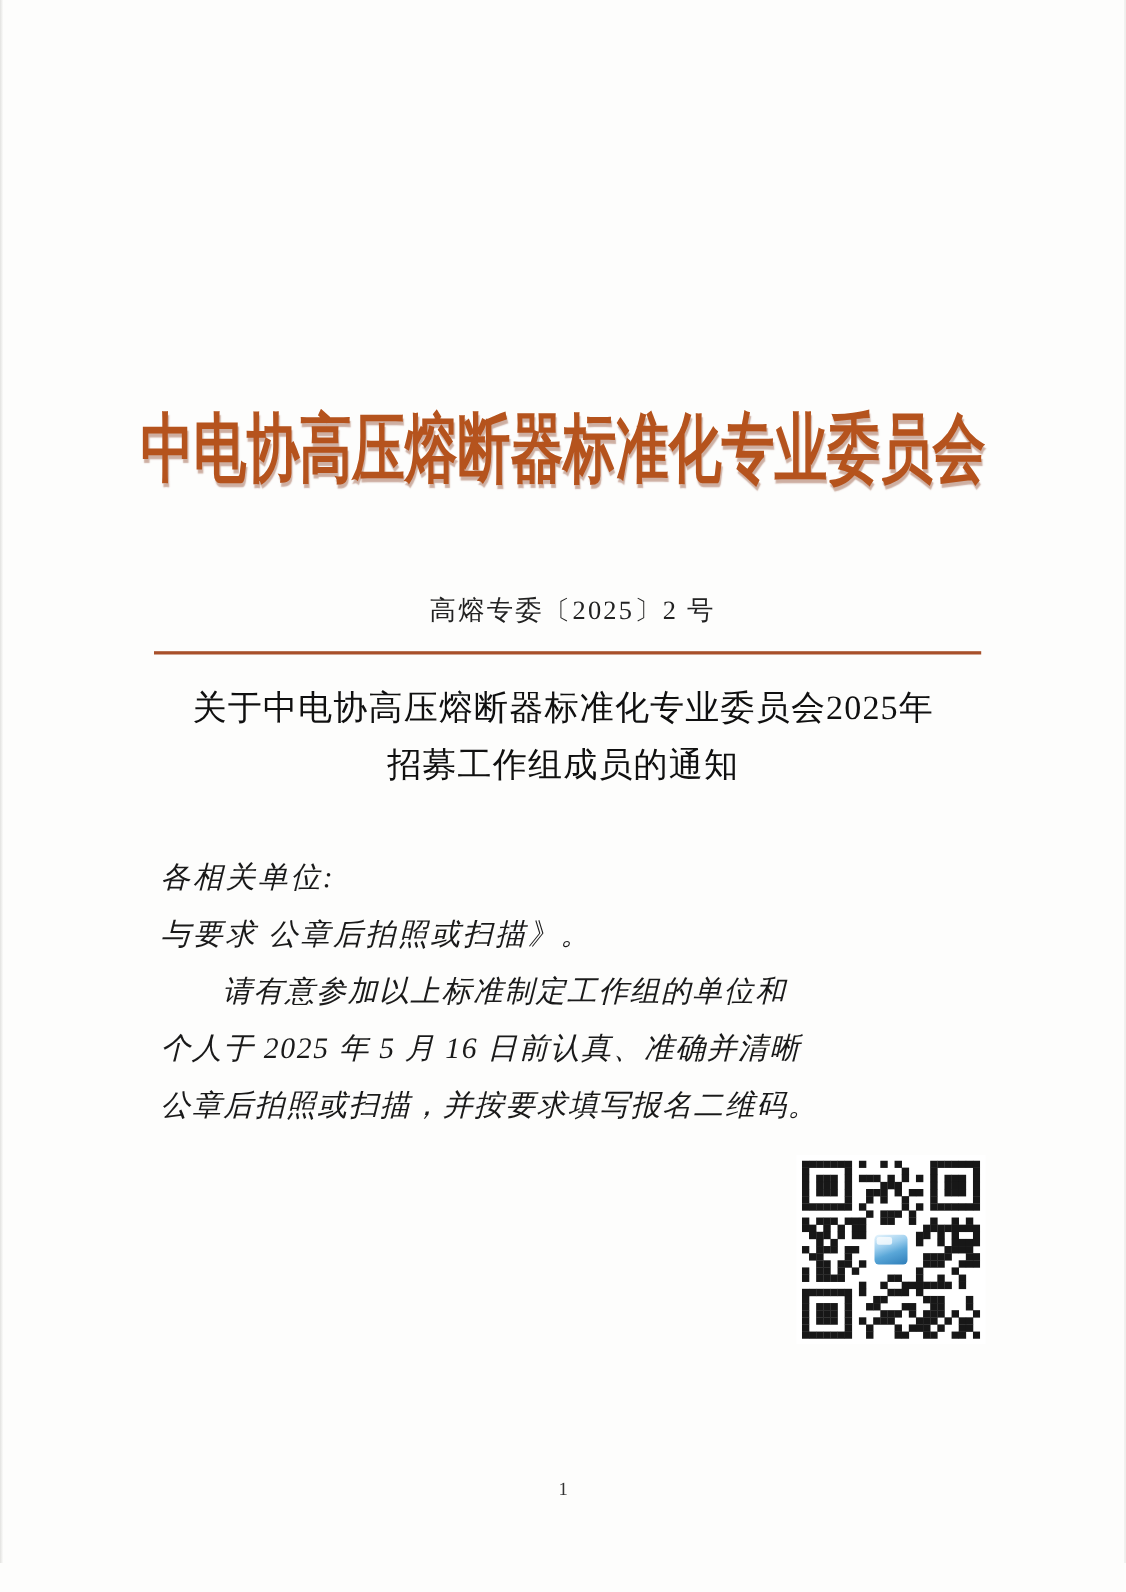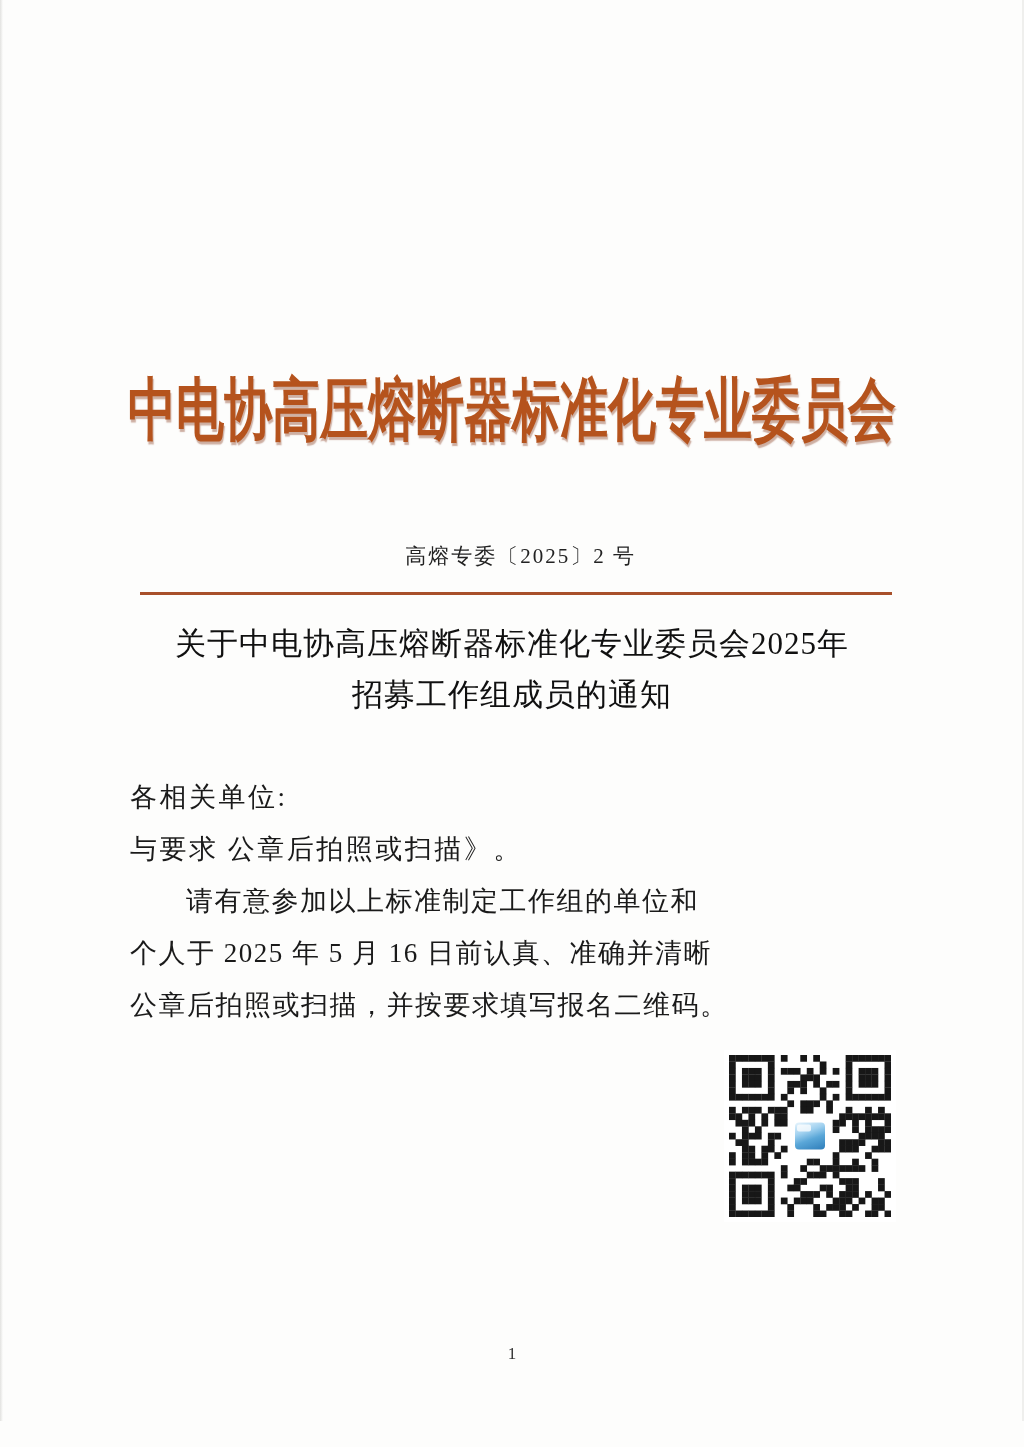--- a/index.html
+++ b/index.html
@@ -37,43 +37,44 @@
     color:var(--letterhead_red);
     transform:scaleY(1.42);
     transform-origin:50% 50%;
     letter-spacing:0px;
     text-shadow:1px 2px 1px rgba(125,45,12,.38);
     white-space:nowrap;
   }
   .doc-number{
     position:absolute;top:541px;left:0;width:100%;
     text-align:center;
-    font-size:21px;line-height:30px;
+    font-size:24px;line-height:30px;
     letter-spacing:2px;
     color:#222;
     white-space:pre;
     padding-left:17px;
   }
   .red-rule{
     position:absolute;top:592px;left:140px;width:752px;height:3px;
     background:var(--divider_red);
   }
   .notice-title{
     position:absolute;top:618px;left:0;width:100%;
     text-align:center;
     font-size:31px;line-height:51px;font-weight:normal;
     color:#101010;
     letter-spacing:1px;
   }
   .notice-title .line{display:block;white-space:pre;}
   .body-text{
-    position:absolute;top:771px;left:130px;width:766px;
+    position:absolute;top:771px;left:146px;width:766px;
     font-size:27px;line-height:52px;
     letter-spacing:2.5px;
     color:var(--text_color);
+    font-style:italic;
   }
   .body-line{white-space:pre;height:52px;}
   .indent{text-indent:56px;}
   .para3-wrap{display:flex;align-items:flex-end;}
   .para3-lines{width:586px;letter-spacing:1.5px;}
   .qr{
     position:absolute;left:724px;top:1050px;
     width:172px;height:172px;
     background:#fff;
     padding:5px;

